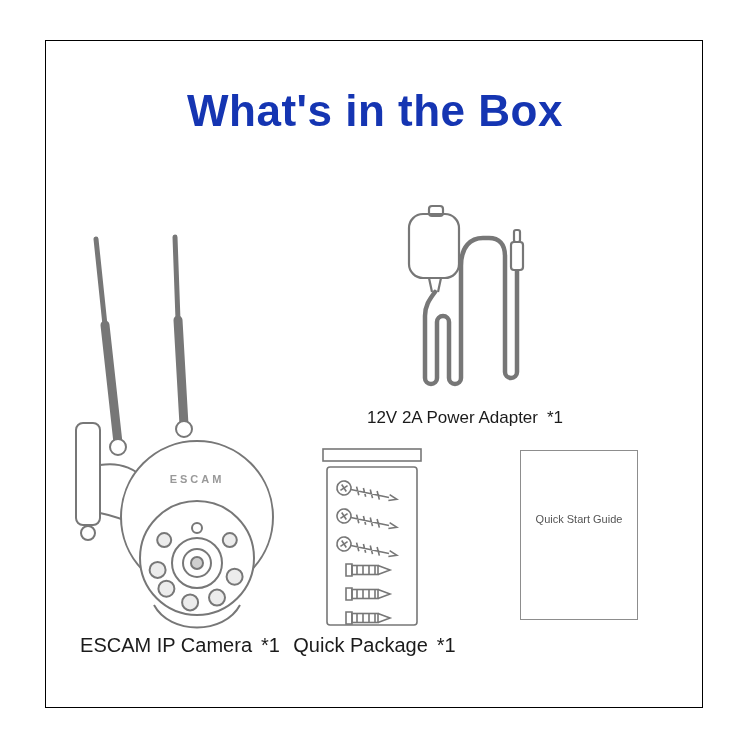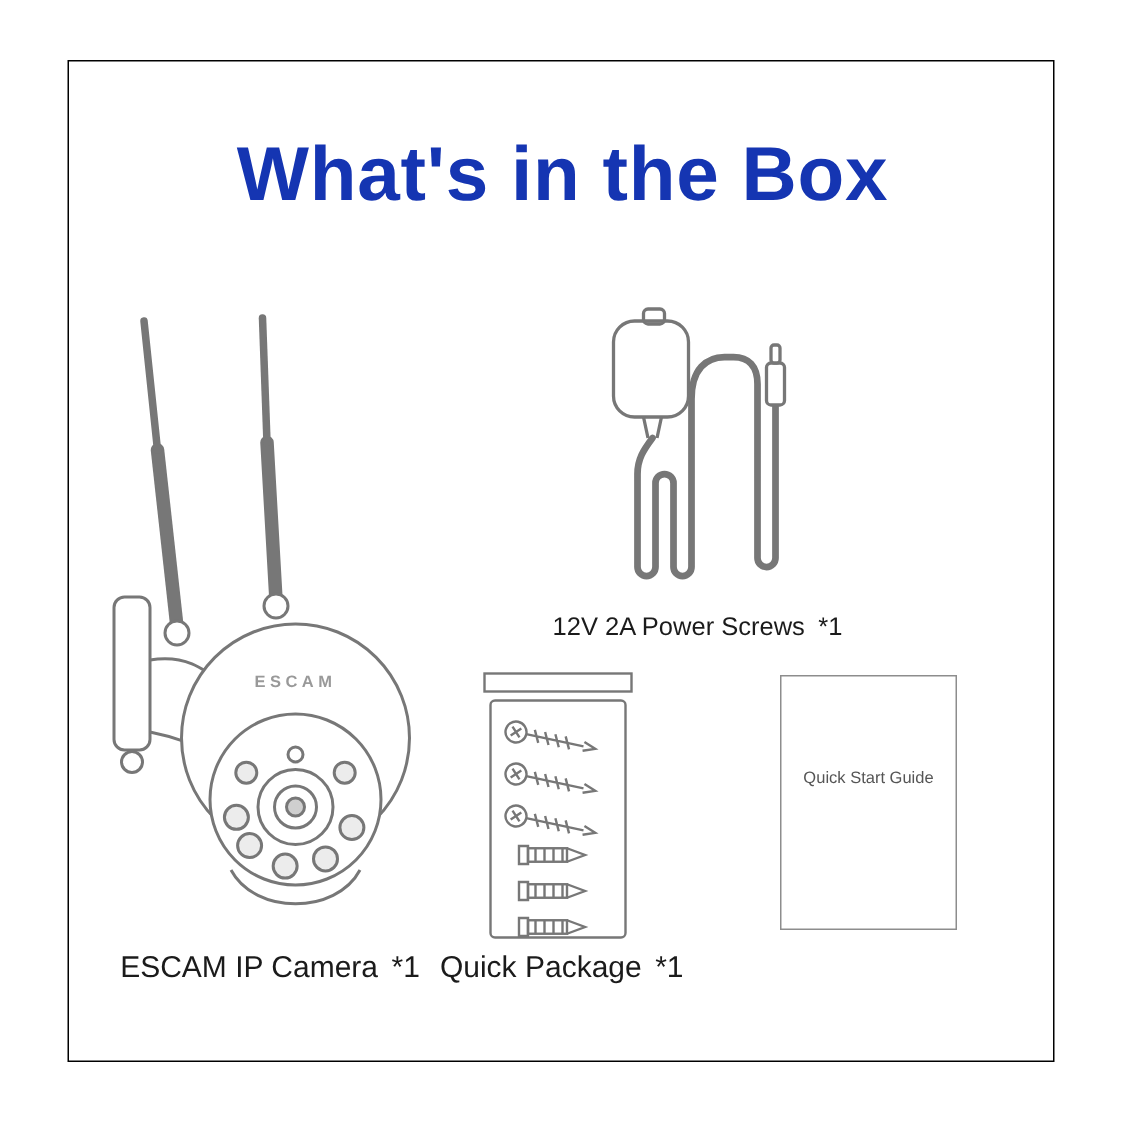--- a/index.html
+++ b/index.html
@@ -6,21 +6,21 @@
   .canvas{
     position:relative;width:750px;height:750px;background:#ffffff;
     font-family:"Liberation Sans",sans-serif;overflow:hidden;
   }
   .frame{
     position:absolute;left:45px;top:40px;width:658px;height:668px;
     border:1px solid #000;box-sizing:border-box;
   }
   .title{
     position:absolute;left:0;top:86px;width:750px;text-align:center;
-    font-size:51px;font-weight:bold;color:#1535b2;letter-spacing:0.5px;
+    font-size:44px;font-weight:bold;color:#1535b2;letter-spacing:0.5px;
   }
   .illu{position:absolute;}
   .illu svg{display:block;width:100%;height:100%;}
   .line{stroke:#777;fill:none;}
   .item-label{
     position:absolute;text-align:center;font-size:20px;color:#1b1b1b;
     white-space:nowrap;
   }
   .item-label .qty{margin-left:9px;}
   .adapter-label{font-size:17px;}
@@ -39,21 +39,21 @@
 </style>
 </head>
 <body>
 
 <div class="canvas">
 
   <div class="frame"></div>
 
   <div class="title">What's in the Box</div>
 
-  <div class="illu" style="left:72px;top:200px;width:210px;height:425px;">
+  <div class="illu" style="left:72px;top:225px;width:210px;height:425px;">
     <svg viewBox="0 0 210 425">
       <g class="line" stroke-width="2">
 
         <g>
           <line x1="46" y1="218" x2="33" y2="100" stroke-width="9" stroke-linecap="round"></line>
           <line x1="33" y1="100" x2="24" y2="14" stroke-width="5" stroke-linecap="round"></line>
         </g>
         <g>
           <line x1="112" y1="200" x2="106" y2="95" stroke-width="9" stroke-linecap="round"></line>
           <line x1="106" y1="95" x2="103" y2="12" stroke-width="5" stroke-linecap="round"></line>
@@ -155,21 +155,21 @@
         </g>
       </g>
     </svg>
   </div>
 
   <div class="guide-card">
     <div class="cover-text">Quick Start Guide</div>
   </div>
 
   <div class="item-label adapter-label" style="left:345px;top:408px;width:240px;">
-    <span>12V 2A Power Screws</span><span class="qty">*1</span>
+    <span>12V 2A Power Adapter</span><span class="qty">*1</span>
   </div>
 
   <div class="item-label" style="left:55px;top:634px;width:250px;">
     <span>ESCAM IP Camera</span><span class="qty">*1</span>
   </div>
 
   <div class="item-label" style="left:272px;top:634px;width:205px;">
     <span>Quick Package</span><span class="qty">*1</span>
   </div>
 

